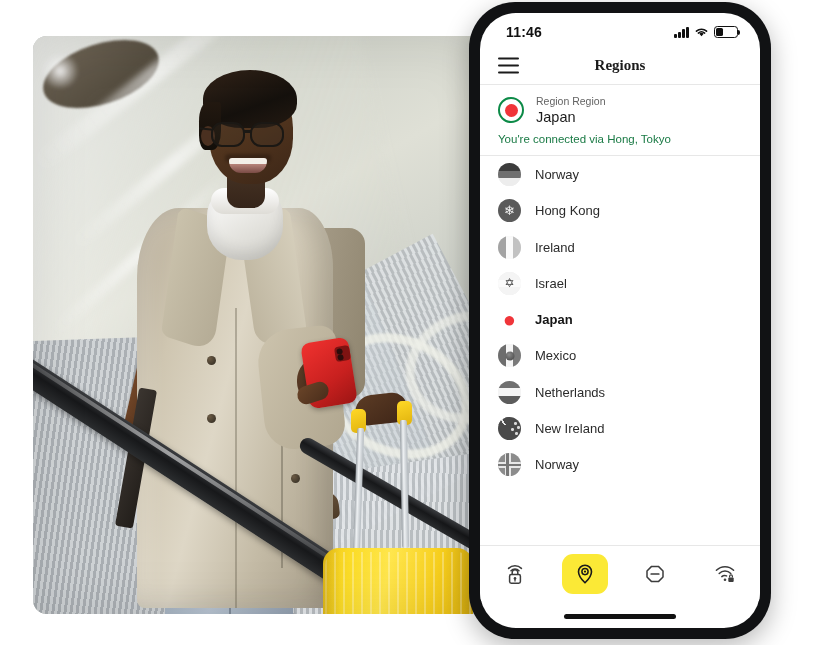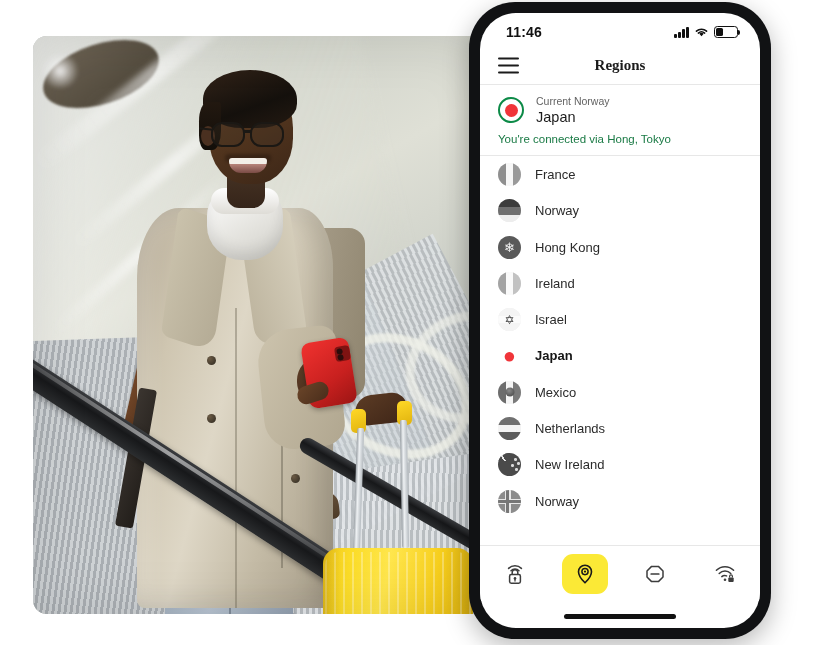--- a/index.html
+++ b/index.html
@@ -585,38 +585,28 @@
         </div>
         <div class="nav-title">Regions</div>
       </div>
 
       <div class="current-region">
         <div class="cr-row">
           <div class="cr-flag" style="border-color: rgb(12, 138, 71);">
               <i style="background: rgb(240, 53, 58);"></i>
             </div>
           <div>
-            <div class="cr-label">Current Norway</div>
+            <div class="cr-label">Region Region</div>
             <div class="cr-name">Japan</div>
           </div>
         </div>
         <div class="cr-status" style="color: rgb(26, 122, 69);">You're connected via Hong, Tokyo</div>
       </div>
 
       <div class="region-list" id="region-list">
-          <div class="region-row">
-            <div class="flag">
-              <div class="f-vert3">
-                <span style="background:#8f8f8f"></span>
-                <span style="background:#f7f7f7"></span>
-                <span style="background:#9a9a9a"></span>
-              </div>
-            </div>
-            <div class="rname">France</div>
-          </div>
           <div class="region-row">
             <div class="flag">
               <div class="f-horz3">
                 <span style="background:#3c3c3c"></span>
                 <span style="background:#6f6f6f"></span>
                 <span style="background:#ededed"></span>
               </div>
             </div>
             <div class="rname">Norway</div>
           </div>

